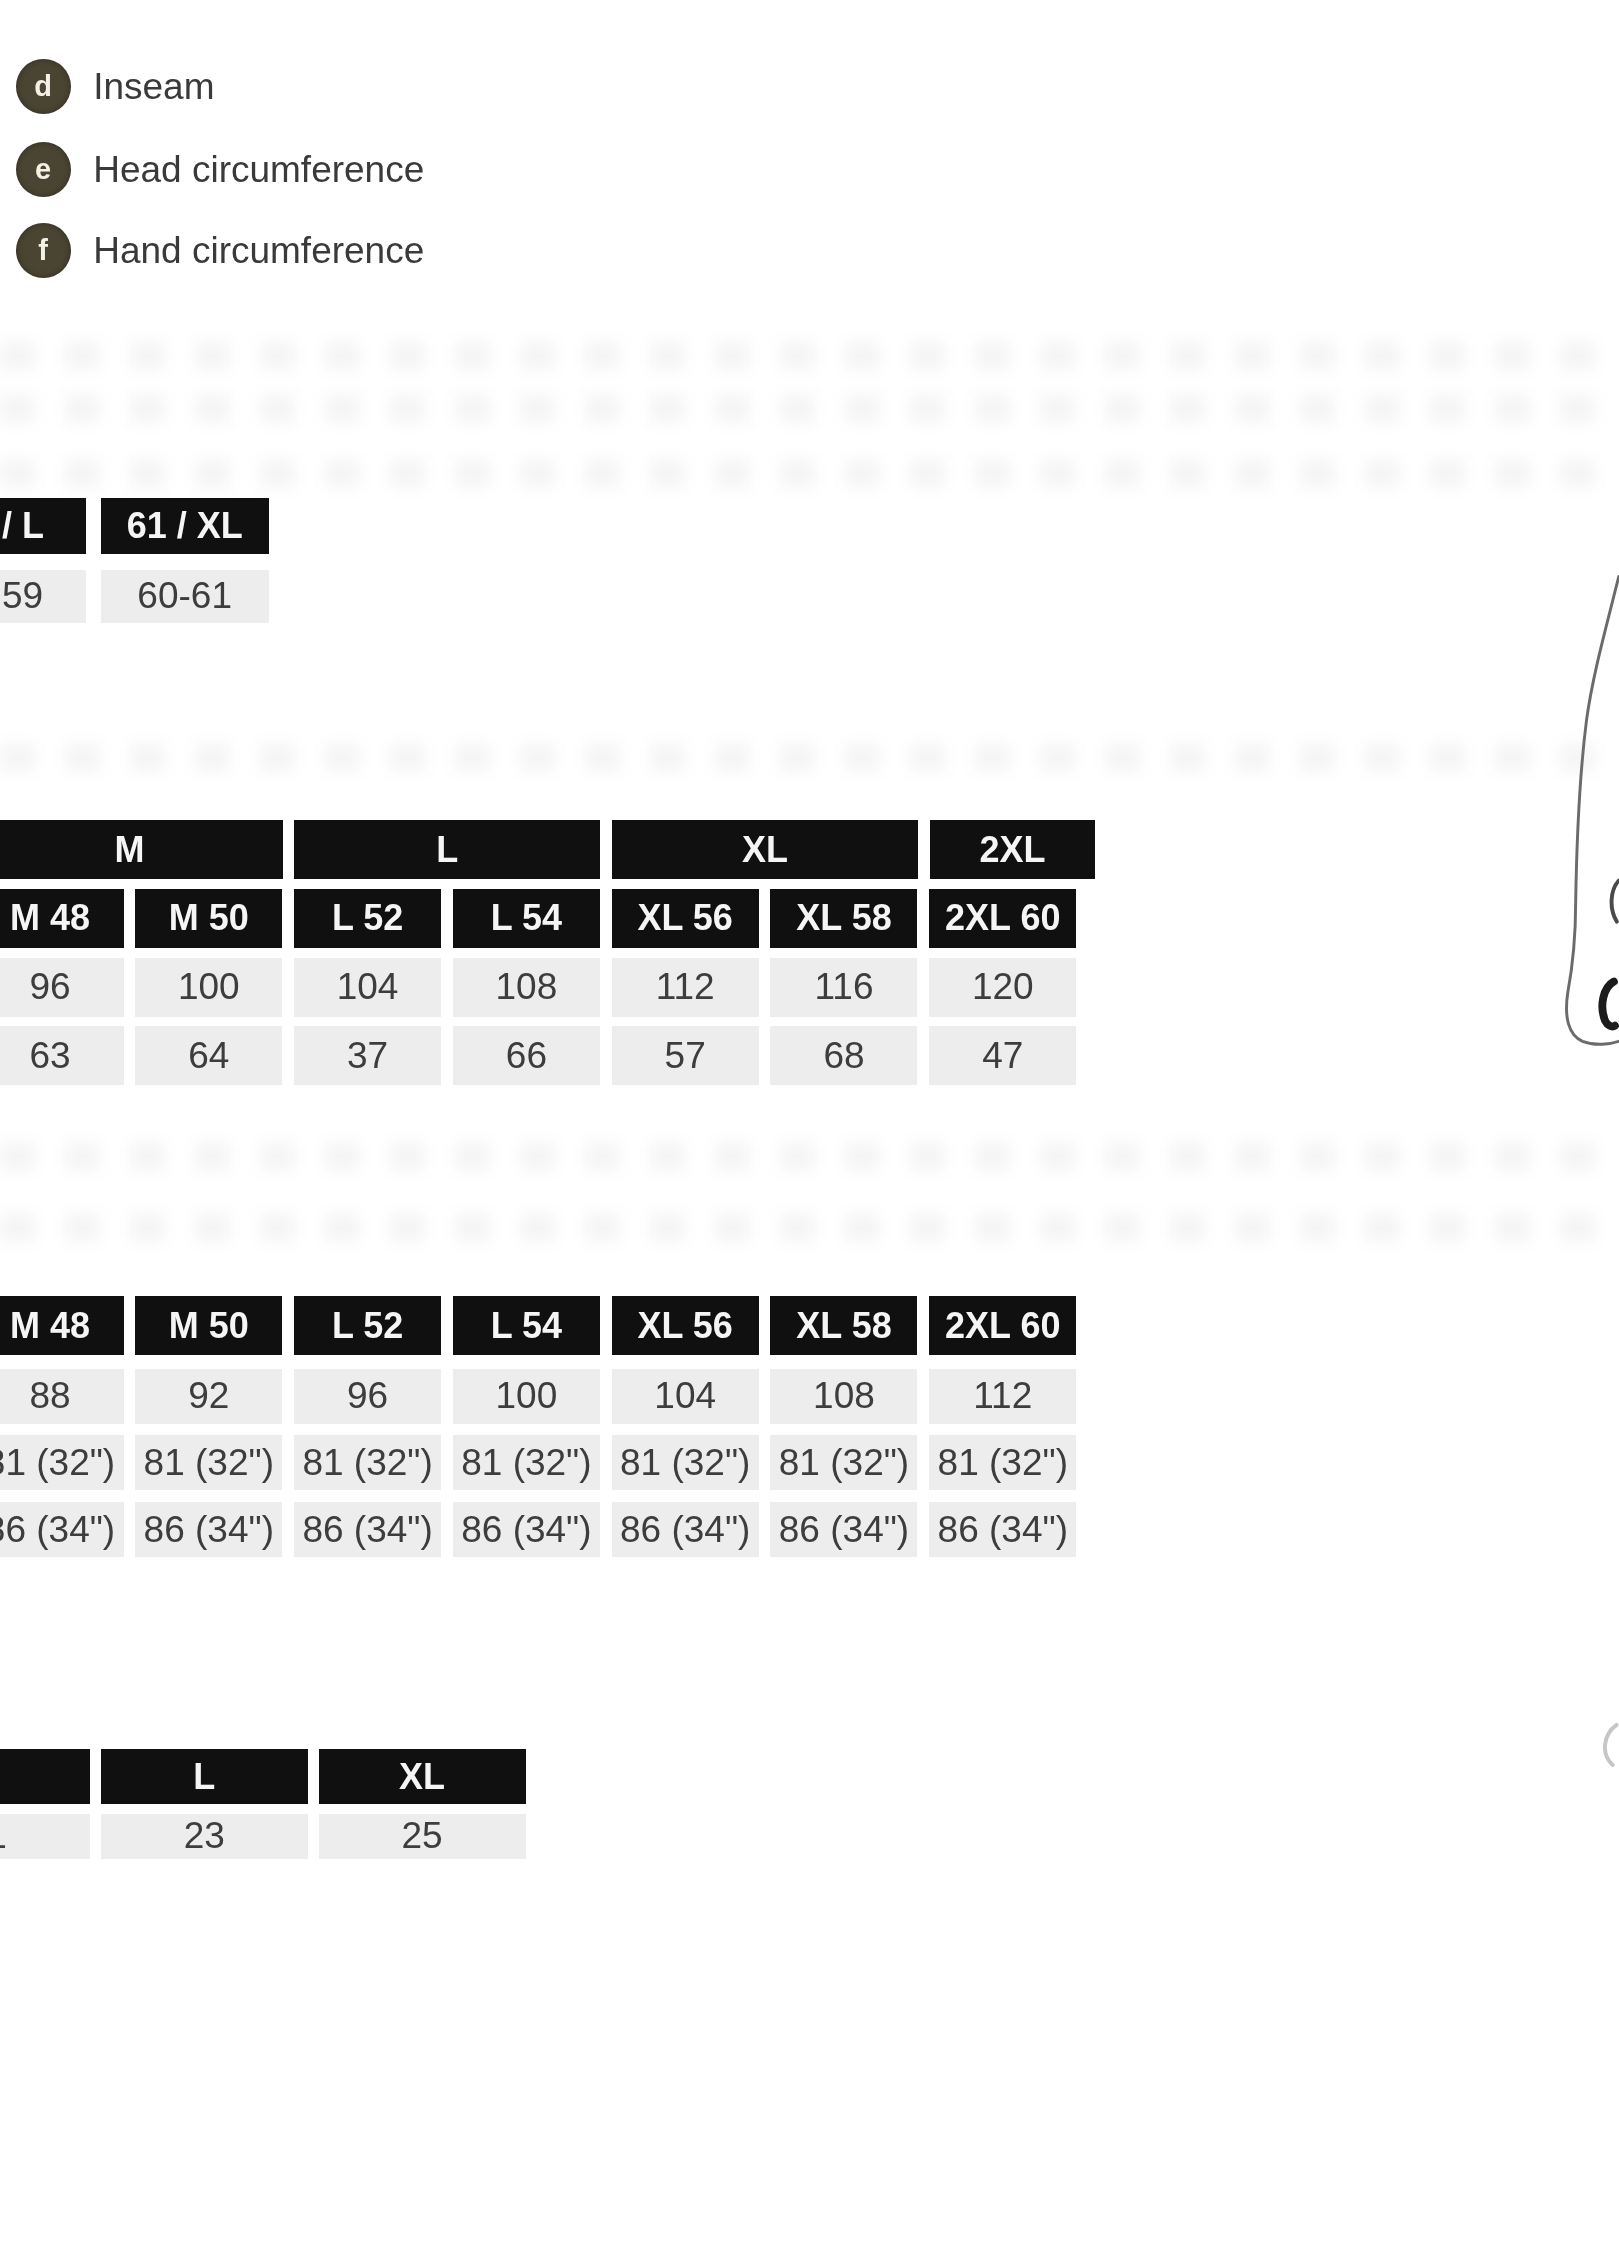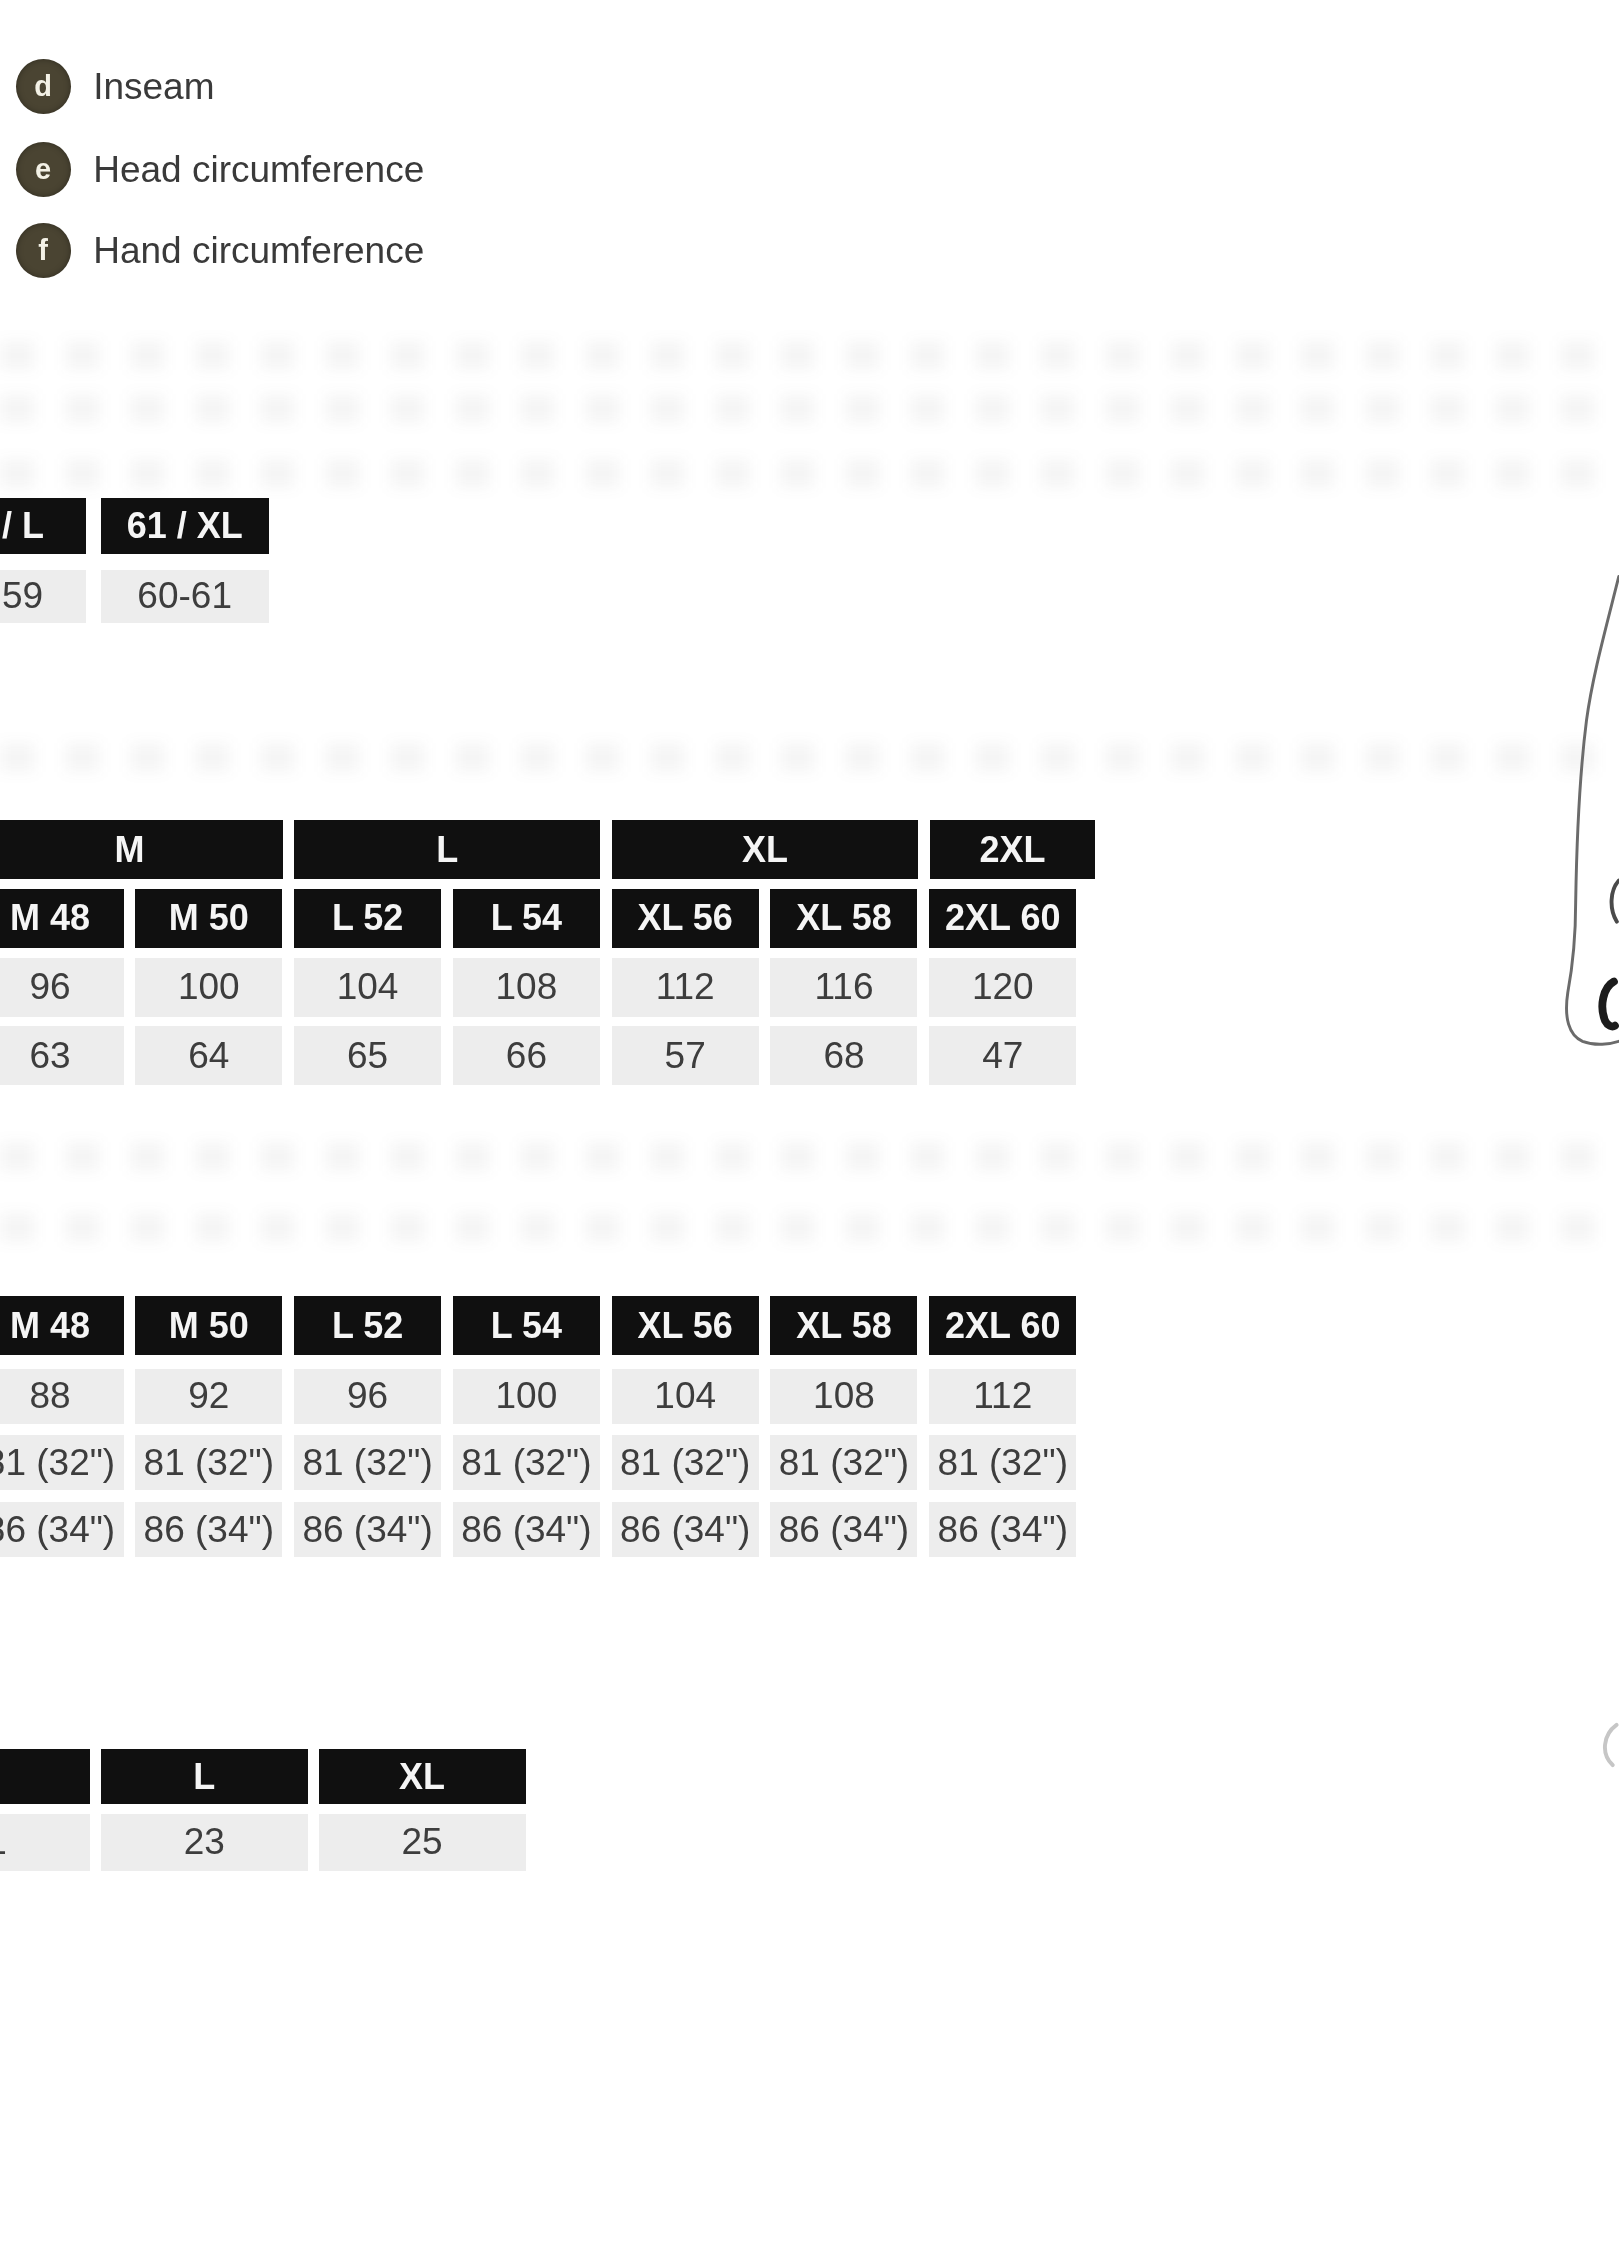--- a/index.html
+++ b/index.html
@@ -80,21 +80,21 @@
   .t3 .drow1 { margin-top: 13.7px; height: 55px; }
   .t3 .drow  { margin-top: 11.8px; height: 55px; }
   .gw2 { width: 306px; }   
   .gw1 { width: 165px; }   
   .cw  { width: 147px; }   
 
   
   .t4 { left: 0; top: 1749px; }
   .t4 .trow { gap: 10.8px; }
   .t4 .hrow { height: 55px; }
-  .t4 .drow { margin-top: 9.8px; height: 57px; border-radius: 23px; }
+  .t4 .drow { margin-top: 9.8px; height: 45px; border-radius: 23px; }
   .t4 .ca { width: 90px; }
   .t4 .cb { width: 207px; }
   .frag-cell { justify-content: flex-start; }
   .frag-cell .frag { display: inline-block; margin-left: -13.7px; }
 
   
   .sketch { position: absolute; }
 
   .noise {
     position: absolute;
@@ -161,21 +161,21 @@
     <div class="dc cw">100</div>
     <div class="dc cw">104</div>
     <div class="dc cw">108</div>
     <div class="dc cw">112</div>
     <div class="dc cw">116</div>
     <div class="dc cw">120</div>
   </div>
   <div class="trow drow">
     <div class="dc cw">63</div>
     <div class="dc cw">64</div>
-    <div class="dc cw">65</div>
+    <div class="dc cw">37</div>
     <div class="dc cw">66</div>
     <div class="dc cw">57</div>
     <div class="dc cw">68</div>
     <div class="dc cw">47</div>
   </div>
 </div>
 
 <div class="tbl t3">
   <div class="trow srow">
     <div class="hc cw">M 48</div>

